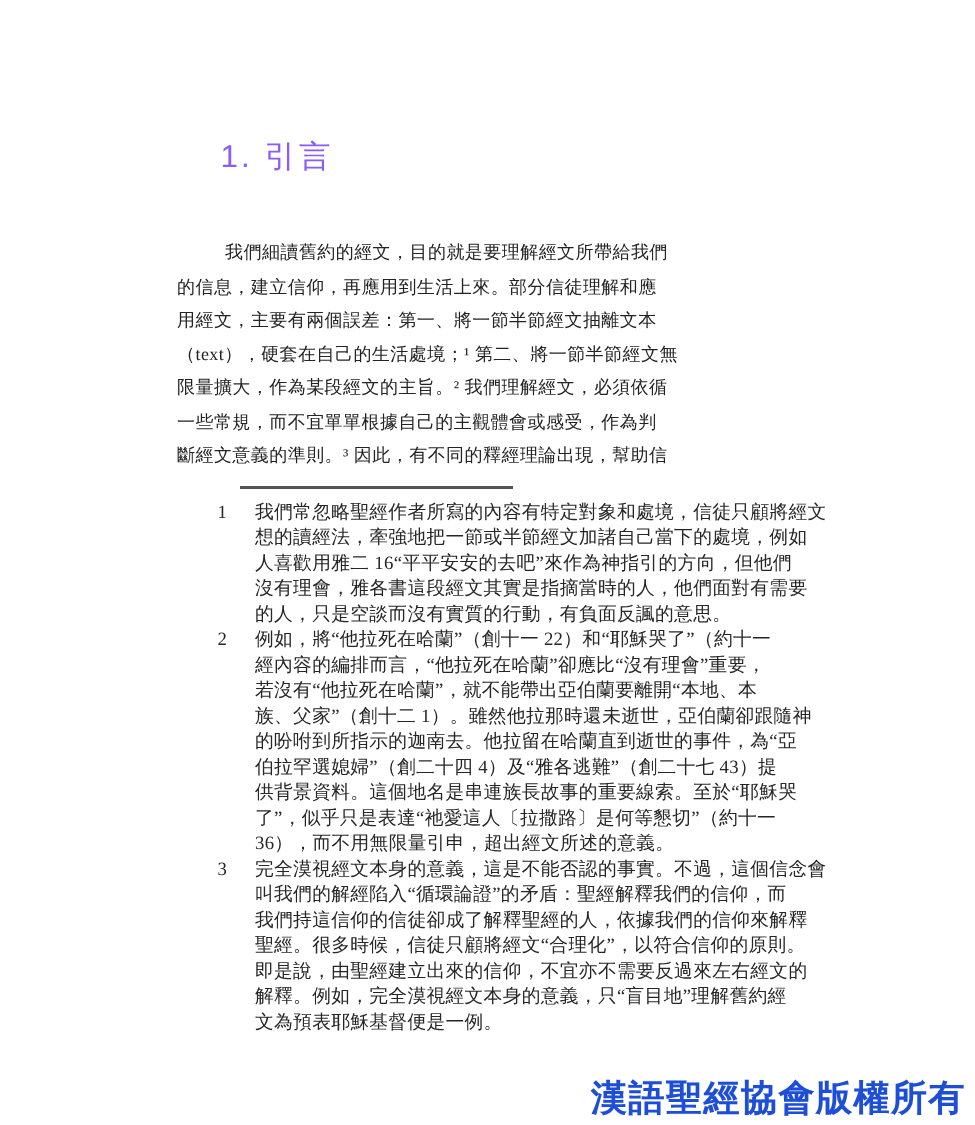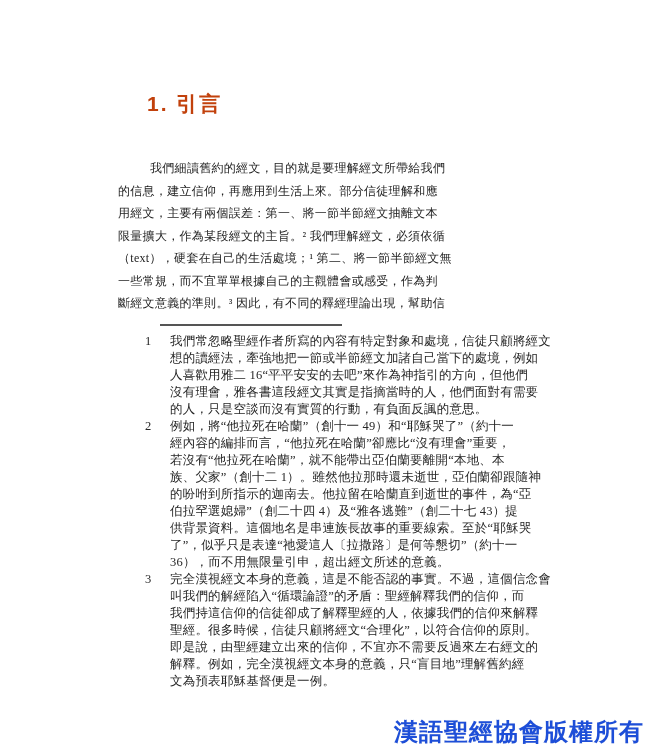--- a/index.html
+++ b/index.html
@@ -11,22 +11,22 @@
     overflow: hidden;
     font-family: "Liberation Serif", "DejaVu Serif", serif;
     color: #222222;
   }
   .heading {
     position: absolute;
     left: 147px;
     top: 90px;
     font-family: "Liberation Sans", "DejaVu Sans", sans-serif;
     font-size: 21px;
-    font-weight: bold;
-    color: #c2410c;
+    font-weight: normal;
+    color: #8b5cf6;
     letter-spacing: 2px;
   }
   .body-block {
     position: absolute;
     left: 118px;
     top: 157px;
     width: 424px;
     font-size: 12px;
     line-height: 22.5px;
     letter-spacing: 0.3px;
@@ -71,40 +71,40 @@
 </head>
 <body>
 
 <div class="page" style="background: rgb(255, 255, 255);">
   <div class="heading">1. 引言</div>
 
   <div class="body-block">
       <div class="body-line">我們細讀舊約的經文，目的就是要理解經文所帶給我們</div>
       <div class="body-line">的信息，建立信仰，再應用到生活上來。部分信徒理解和應</div>
       <div class="body-line">用經文，主要有兩個誤差：第一、將一節半節經文抽離文本</div>
+      <div class="body-line">（text），硬套在自己的生活處境；¹ 第二、將一節半節經文無</div>
       <div class="body-line">限量擴大，作為某段經文的主旨。² 我們理解經文，必須依循</div>
-      <div class="body-line">（text），硬套在自己的生活處境；¹ 第二、將一節半節經文無</div>
       <div class="body-line">一些常規，而不宜單單根據自己的主觀體會或感受，作為判</div>
       <div class="body-line">斷經文意義的準則。³ 因此，有不同的釋經理論出現，幫助信</div>
     </div>
 
   <div class="fn-rule" style="background: rgb(85, 85, 85);"></div>
 
   <div class="footnotes">
       <div class="footnote">
         <span class="fn-marker">1</span>
         <div class="fn-line">我們常忽略聖經作者所寫的內容有特定對象和處境，信徒只顧將經文</div>
         <div class="fn-line">想的讀經法，牽強地把一節或半節經文加諸自己當下的處境，例如</div>
         <div class="fn-line">人喜歡用雅二 16“平平安安的去吧”來作為神指引的方向，但他們</div>
         <div class="fn-line">沒有理會，雅各書這段經文其實是指摘當時的人，他們面對有需要</div>
         <div class="fn-line">的人，只是空談而沒有實質的行動，有負面反諷的意思。</div>
       </div>
       <div class="footnote">
         <span class="fn-marker">2</span>
-        <div class="fn-line">例如，將“他拉死在哈蘭”（創十一 49）和“耶穌哭了”（約十一</div>
+        <div class="fn-line">例如，將“他拉死在哈蘭”（創十一 22）和“耶穌哭了”（約十一</div>
         <div class="fn-line">經內容的編排而言，“他拉死在哈蘭”卻應比“沒有理會”重要，</div>
         <div class="fn-line">若沒有“他拉死在哈蘭”，就不能帶出亞伯蘭要離開“本地、本</div>
         <div class="fn-line">族、父家”（創十二 1）。雖然他拉那時還未逝世，亞伯蘭卻跟隨神</div>
         <div class="fn-line">的吩咐到所指示的迦南去。他拉留在哈蘭直到逝世的事件，為“亞</div>
         <div class="fn-line">伯拉罕選媳婦”（創二十四 4）及“雅各逃難”（創二十七 43）提</div>
         <div class="fn-line">供背景資料。這個地名是串連族長故事的重要線索。至於“耶穌哭</div>
         <div class="fn-line">了”，似乎只是表達“祂愛這人〔拉撒路〕是何等懇切”（約十一</div>
         <div class="fn-line">36），而不用無限量引申，超出經文所述的意義。</div>
       </div>
       <div class="footnote">

